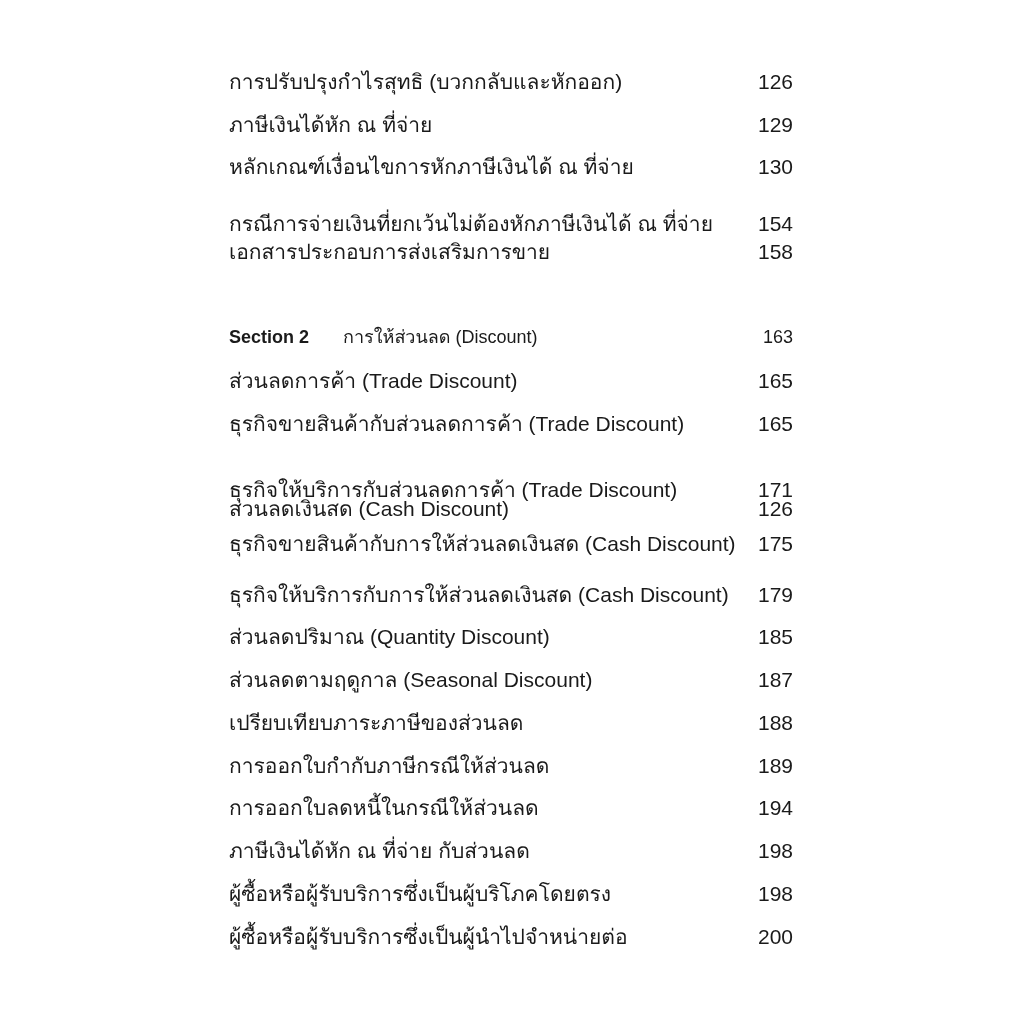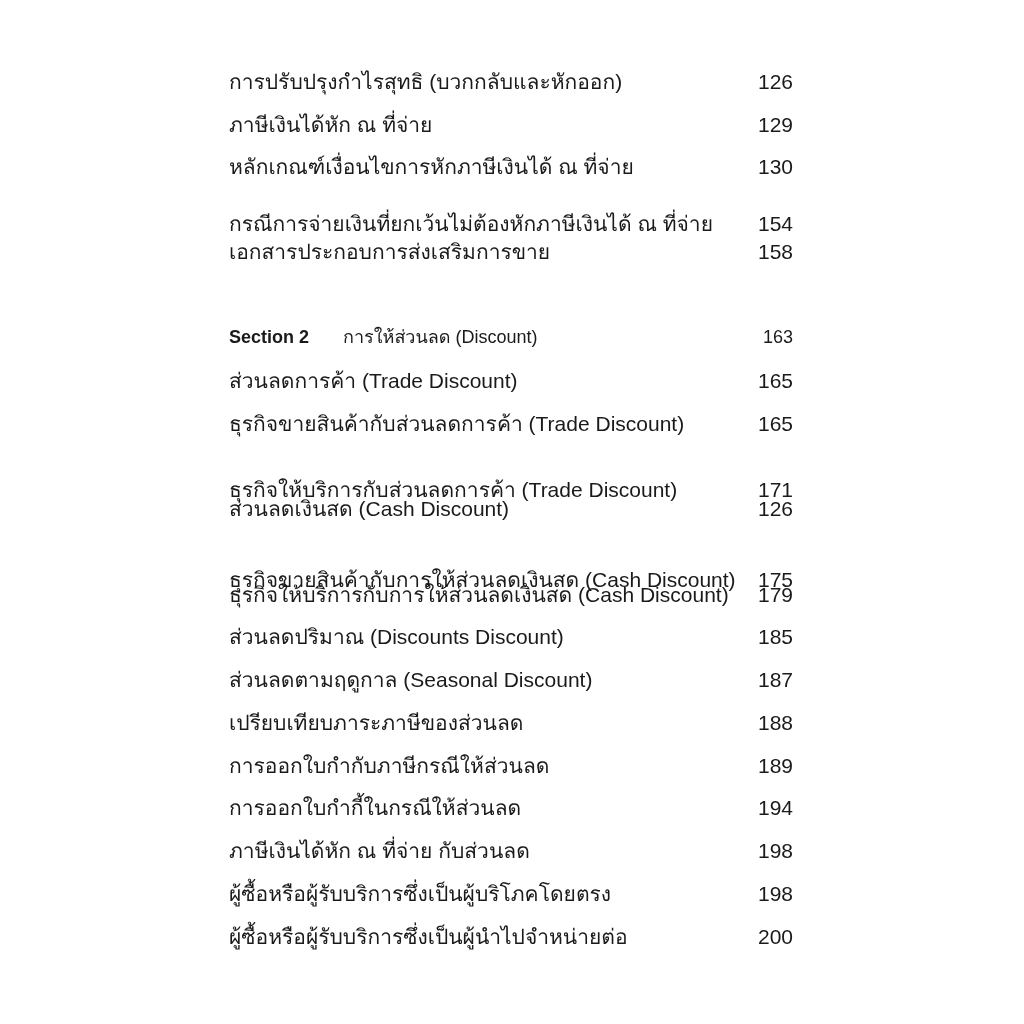--- a/index.html
+++ b/index.html
@@ -83,46 +83,46 @@
     <span class="page">165</span>
   </div>
   <div class="row" style="top:478px">
     <span class="title">ธุรกิจให้บริการกับส่วนลดการค้า (Trade Discount)</span>
     <span class="page">171</span>
   </div>
   <div class="row" style="top:497px">
     <span class="title">ส่วนลดเงินสด (Cash Discount)</span>
     <span class="page">126</span>
   </div>
-  <div class="row" style="top:568px">
+  <div class="row" style="top:532px">
     <span class="title">ธุรกิจขายสินค้ากับการให้ส่วนลดเงินสด (Cash Discount)</span>
     <span class="page">175</span>
   </div>
   <div class="row" style="top:583px">
     <span class="title">ธุรกิจให้บริการกับการให้ส่วนลดเงินสด (Cash Discount)</span>
     <span class="page">179</span>
   </div>
   <div class="row" style="top:625px">
-    <span class="title">ส่วนลดปริมาณ (Discounts Discount)</span>
+    <span class="title">ส่วนลดปริมาณ (Quantity Discount)</span>
     <span class="page">185</span>
   </div>
   <div class="row" style="top:668px">
     <span class="title">ส่วนลดตามฤดูกาล (Seasonal Discount)</span>
     <span class="page">187</span>
   </div>
   <div class="row" style="top:711px">
     <span class="title">เปรียบเทียบภาระภาษีของส่วนลด</span>
     <span class="page">188</span>
   </div>
   <div class="row" style="top:754px">
     <span class="title">การออกใบกำกับภาษีกรณีให้ส่วนลด</span>
     <span class="page">189</span>
   </div>
   <div class="row" style="top:796px">
-    <span class="title">การออกใบกำกี้ในกรณีให้ส่วนลด</span>
+    <span class="title">การออกใบลดหนี้ในกรณีให้ส่วนลด</span>
     <span class="page">194</span>
   </div>
   <div class="row" style="top:839px">
     <span class="title">ภาษีเงินได้หัก ณ ที่จ่าย กับส่วนลด</span>
     <span class="page">198</span>
   </div>
   <div class="row" style="top:882px">
     <span class="title">ผู้ซื้อหรือผู้รับบริการซึ่งเป็นผู้บริโภคโดยตรง</span>
     <span class="page">198</span>
   </div>

